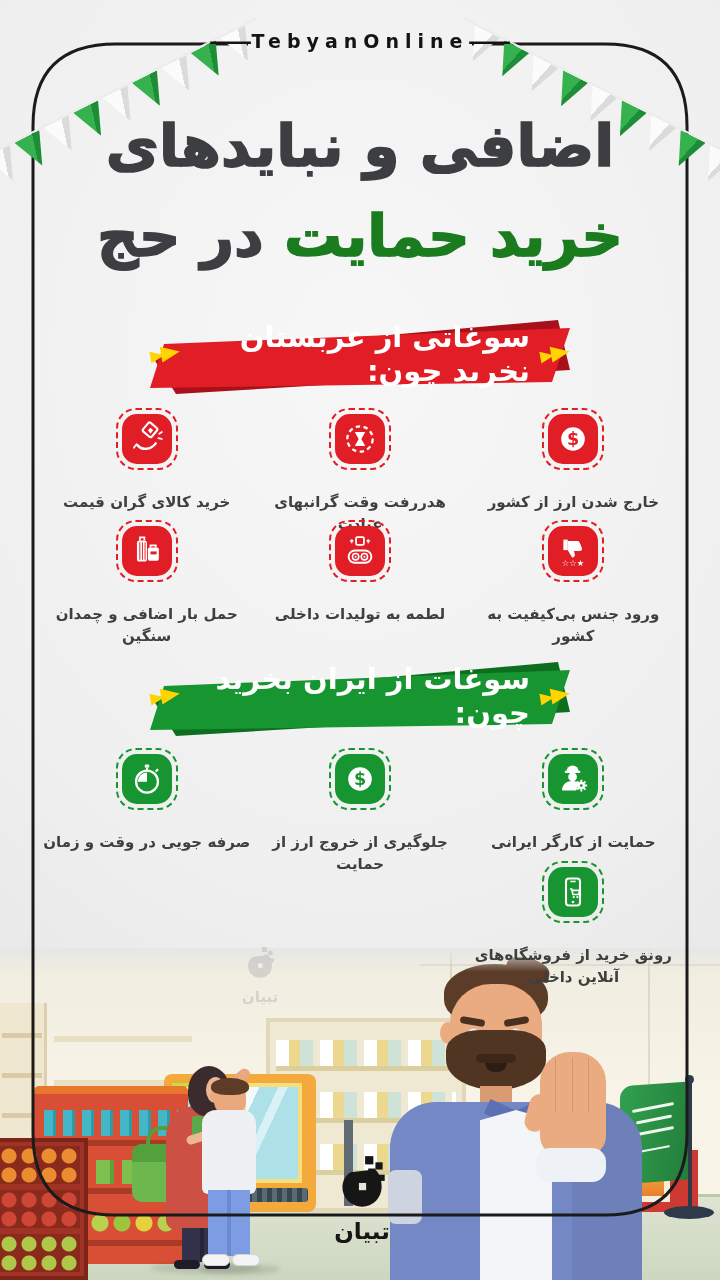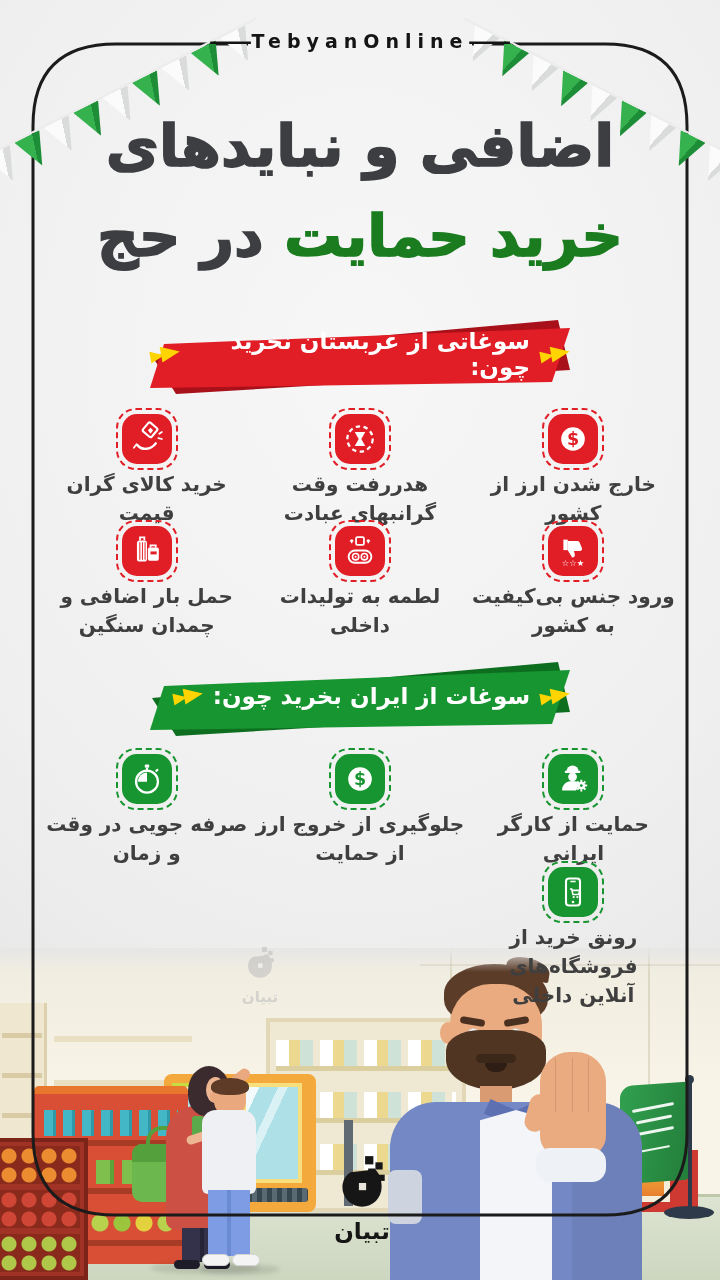--- a/index.html
+++ b/index.html
@@ -24,34 +24,34 @@
   .title{position:absolute;left:0;width:100%;text-align:center;font-weight:bold;color:#3c3e41;-webkit-text-stroke:1.6px currentColor;z-index:5;}
   .title-1{top:112px;font-size:58px;}
   .title-2{top:202px;font-size:58px;}
   .title-2 .green-part{color:#1a7c1f;-webkit-text-stroke:1.6px #1a7c1f;}
   .title-2 .dark-part{color:#3c3e41;}
   
   .ribbon{position:absolute;left:150px;width:420px;height:74px;z-index:5;}
   .ribbon-red{top:320px;}
   .ribbon-green{top:662px;}
   .ribbon svg.bg{position:absolute;inset:0;width:100%;height:100%;}
-  .ribbon .ribbon-text{position:absolute;inset:0;display:flex;direction:rtl;align-items:center;justify-content:flex-start;gap:10px;color:#fff;font-weight:bold;font-size:23px;transform:translateY(-3px);}
+  .ribbon .ribbon-text{position:absolute;inset:0;display:flex;direction:rtl;align-items:center;justify-content:flex-end;gap:10px;color:#fff;font-weight:bold;font-size:29px;transform:translateY(-3px);}
   .zap{position:relative;width:30px;height:16px;transform:rotate(-10deg);flex:none;}
   .zap::before,.zap::after{content:'';position:absolute;border-style:solid;}
   .zap::before{left:0;top:3px;border-width:6px 0 6px 14px;border-color:transparent transparent transparent #ffd400;}
   .zap::after{left:11px;top:0;border-width:8px 0 8px 19px;border-color:transparent transparent transparent #ffd400;}
   
   .grid{position:absolute;left:40px;width:640px;display:grid;grid-template-columns:repeat(3,1fr);direction:rtl;justify-items:center;text-align:center;z-index:5;}
   #red-grid{top:408px;grid-auto-rows:112px;}
   #green-grid{top:748px;grid-auto-rows:113px;}
   .gitem{display:flex;flex-direction:column;align-items:center;width:212px;}
   .icon-wrap{width:62px;height:62px;border:2px dashed var(--c);border-radius:20px;display:flex;align-items:center;justify-content:center;box-sizing:border-box;flex:none;}
   .icon{width:50px;height:50px;border-radius:15px;background:var(--c);display:flex;align-items:center;justify-content:center;}
   .icon svg{width:42px;height:42px;display:block;}
-  .item-label{margin-top:0;font-size:20px;font-weight:bold;color:#3f3f3f;line-height:1.45;white-space:pre-line;direction:rtl;}
+  .item-label{margin-top:22px;font-size:15px;font-weight:bold;color:#3f3f3f;line-height:1.45;white-space:pre-line;direction:rtl;}
   
   .scene{position:absolute;left:0;top:948px;width:720px;height:332px;overflow:hidden;z-index:2;}
   .scene *{position:absolute;}
   .wall{left:0;top:0;width:720px;height:332px;background:linear-gradient(#efece0,#f8f4e7 45%);}
   .wall-line-v1{left:450px;top:0;width:2px;height:250px;background:rgba(170,160,120,.28);}
   .wall-line-v2{left:648px;top:0;width:2px;height:250px;background:rgba(170,160,120,.28);}
   .wall-line-h{left:420px;top:16px;width:300px;height:2px;background:rgba(170,160,120,.25);}
   .scene-fade{left:0;top:0;width:720px;height:24px;background:linear-gradient(rgba(230,230,230,.95),rgba(230,230,230,0));z-index:30;}
   .floor{left:0;top:246px;width:720px;height:86px;background:linear-gradient(#dde4d2,#ccd6bf);border-top:3px solid #bdc8ab;}
   .rack1{left:0;top:55px;width:44px;height:138px;background:#efe7cf;border-right:3px solid #ddd0ac;}

